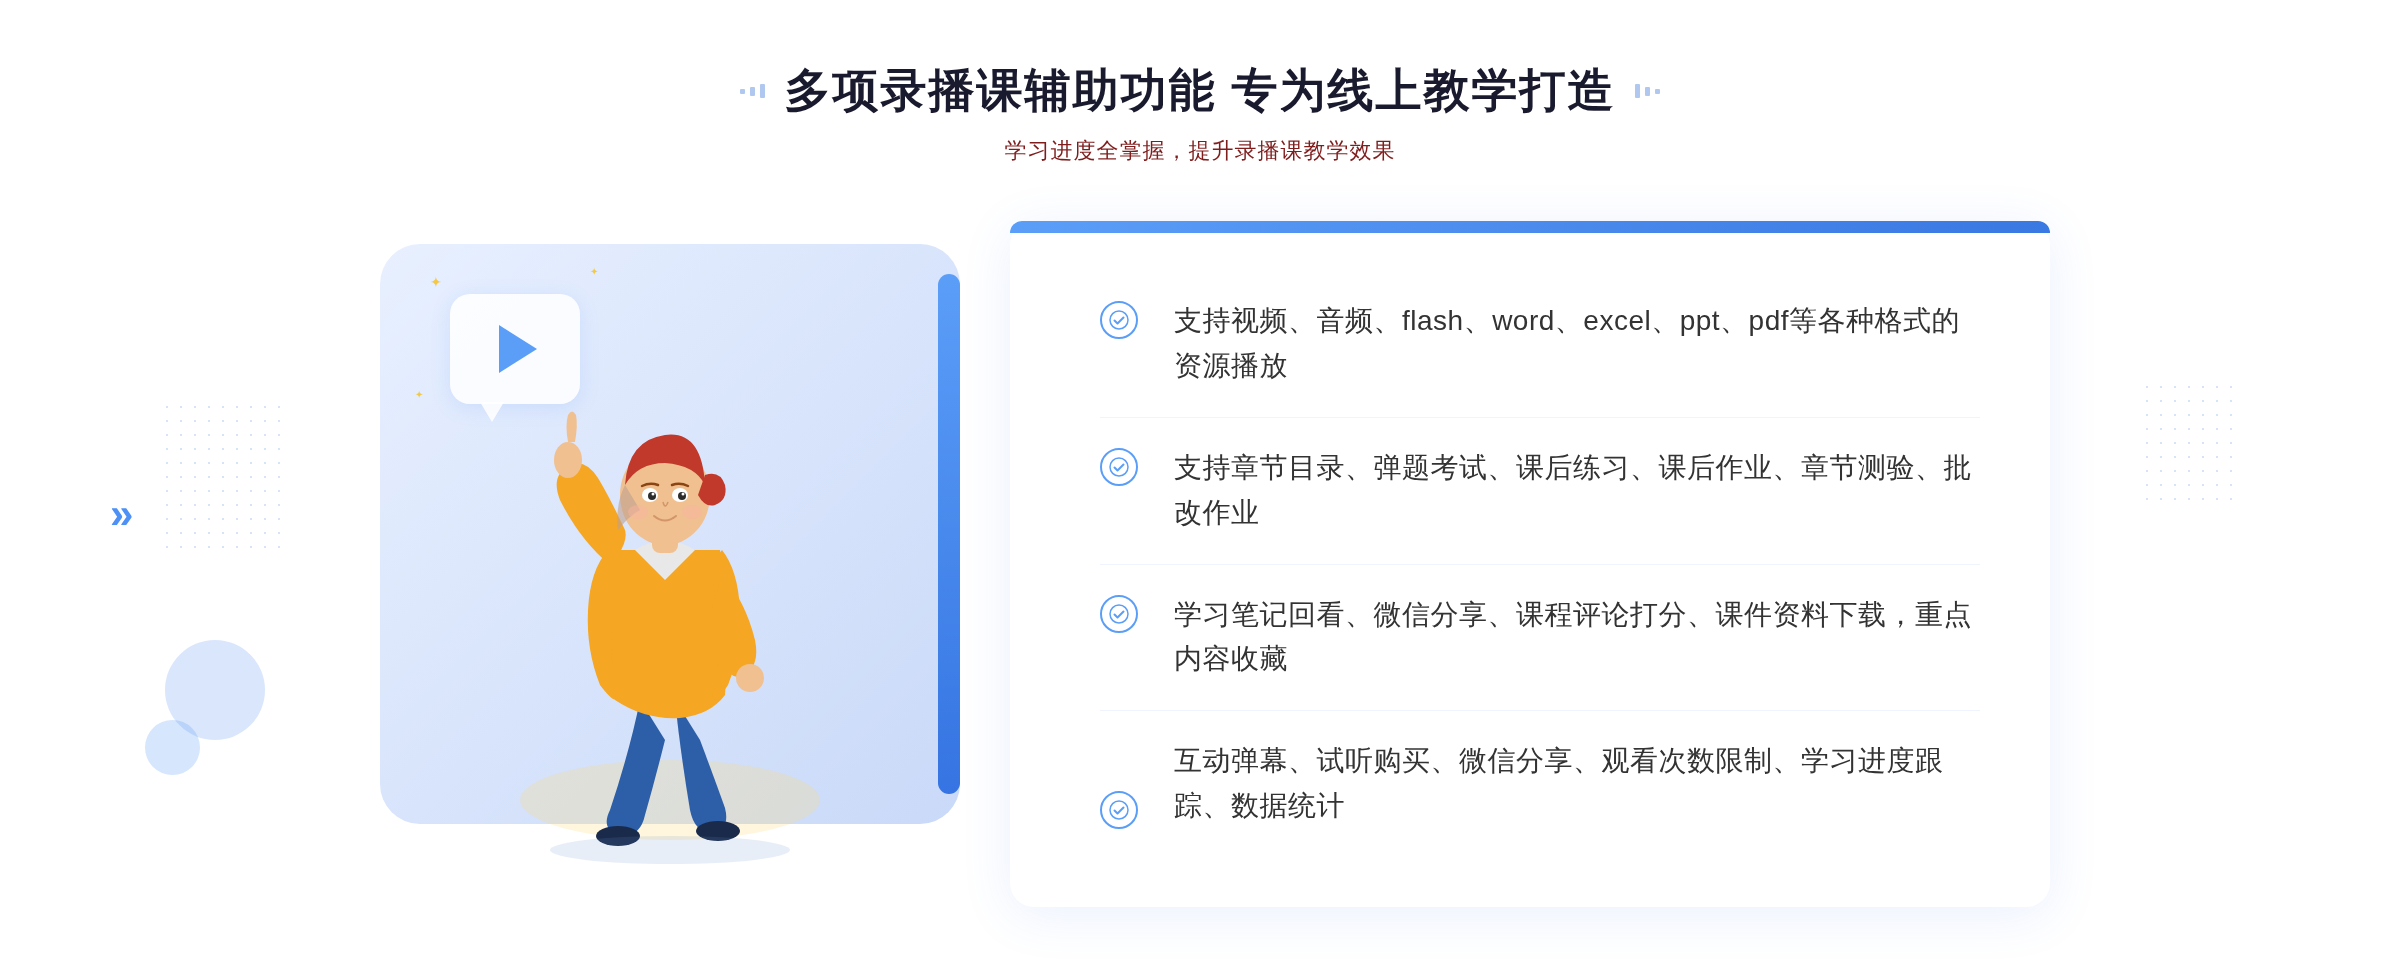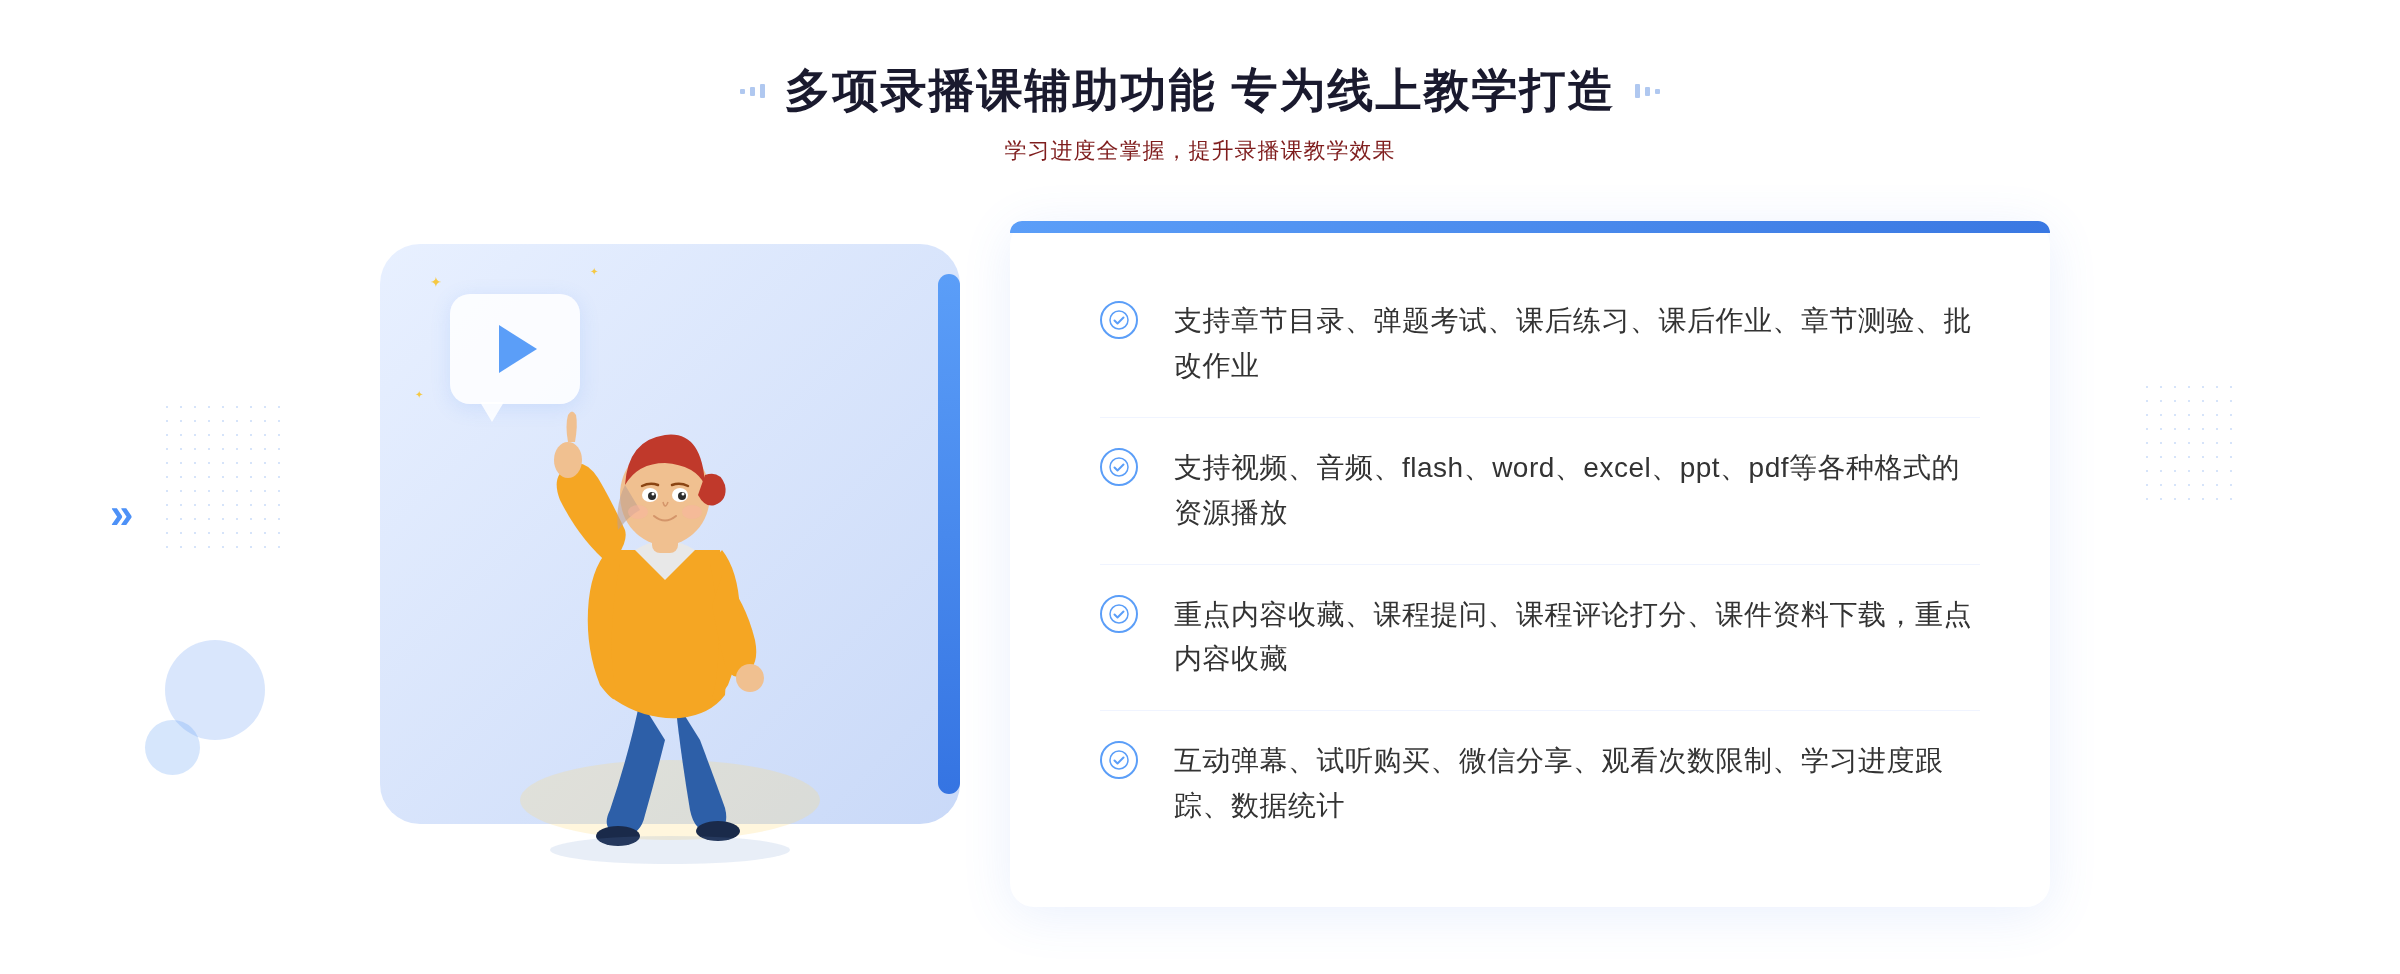--- a/index.html
+++ b/index.html
@@ -256,20 +256,21 @@
     }
 
     .feature-item {
       display: flex;
       align-items: flex-start;
       padding: 28px 0;
       border-bottom: 1px solid #f0f4ff;
     }
     .feature-item:last-child {
       border-bottom: none;
+      align-items: flex-end;
     }
 
     .check-icon {
       width: 38px;
       height: 38px;
       min-width: 38px;
       border-radius: 50%;
       border: 2.5px solid #5b9ef8;
       display: flex;
       align-items: center;
@@ -388,49 +389,49 @@
           <ellipse cx="158" cy="192" rx="10" ry="7" fill="#f9b4a0" opacity="0.5"></ellipse>
           <ellipse cx="212" cy="192" rx="10" ry="7" fill="#f9b4a0" opacity="0.5"></ellipse>
 
           <ellipse cx="190" cy="530" rx="120" ry="14" fill="rgba(100,140,200,0.15)"></ellipse>
         </svg>
       </div>
     </div>
 
     <div class="features-card">
       <div class="card-top-bar"></div>
+
+      <div class="feature-item">
+        <div class="check-icon">
+          <svg viewBox="0 0 20 20" fill="none" xmlns="http://www.w3.org/2000/svg">
+            <circle cx="10" cy="10" r="9" stroke="#5b9ef8" stroke-width="1.5"></circle>
+            <path d="M5.5 10.5 L8.5 13.5 L14.5 7.5" stroke="#5b9ef8" stroke-width="2" stroke-linecap="round" stroke-linejoin="round"></path>
+          </svg>
+        </div>
+        <span class="feature-text">支持视频、音频、flash、word、excel、ppt、pdf等各种格式的资源播放</span>
+      </div>
 
       <div class="feature-item">
         <div class="check-icon">
           <svg viewBox="0 0 20 20" fill="none" xmlns="http://www.w3.org/2000/svg">
             <circle cx="10" cy="10" r="9" stroke="#5b9ef8" stroke-width="1.5"></circle>
             <path d="M5.5 10.5 L8.5 13.5 L14.5 7.5" stroke="#5b9ef8" stroke-width="2" stroke-linecap="round" stroke-linejoin="round"></path>
           </svg>
         </div>
         <span class="feature-text">支持章节目录、弹题考试、课后练习、课后作业、章节测验、批改作业</span>
       </div>
 
       <div class="feature-item">
         <div class="check-icon">
           <svg viewBox="0 0 20 20" fill="none" xmlns="http://www.w3.org/2000/svg">
             <circle cx="10" cy="10" r="9" stroke="#5b9ef8" stroke-width="1.5"></circle>
             <path d="M5.5 10.5 L8.5 13.5 L14.5 7.5" stroke="#5b9ef8" stroke-width="2" stroke-linecap="round" stroke-linejoin="round"></path>
           </svg>
         </div>
-        <span class="feature-text">支持视频、音频、flash、word、excel、ppt、pdf等各种格式的资源播放</span>
-      </div>
-
-      <div class="feature-item">
-        <div class="check-icon">
-          <svg viewBox="0 0 20 20" fill="none" xmlns="http://www.w3.org/2000/svg">
-            <circle cx="10" cy="10" r="9" stroke="#5b9ef8" stroke-width="1.5"></circle>
-            <path d="M5.5 10.5 L8.5 13.5 L14.5 7.5" stroke="#5b9ef8" stroke-width="2" stroke-linecap="round" stroke-linejoin="round"></path>
-          </svg>
-        </div>
-        <span class="feature-text">重点内容收藏、课程提问、课程评论打分、课件资料下载，重点内容收藏</span>
+        <span class="feature-text">学习笔记回看、微信分享、课程评论打分、课件资料下载，重点内容收藏</span>
       </div>
 
       <div class="feature-item">
         <div class="check-icon">
           <svg viewBox="0 0 20 20" fill="none" xmlns="http://www.w3.org/2000/svg">
             <circle cx="10" cy="10" r="9" stroke="#5b9ef8" stroke-width="1.5"></circle>
             <path d="M5.5 10.5 L8.5 13.5 L14.5 7.5" stroke="#5b9ef8" stroke-width="2" stroke-linecap="round" stroke-linejoin="round"></path>
           </svg>
         </div>
         <span class="feature-text">互动弹幕、试听购买、微信分享、观看次数限制、学习进度跟踪、数据统计</span>

